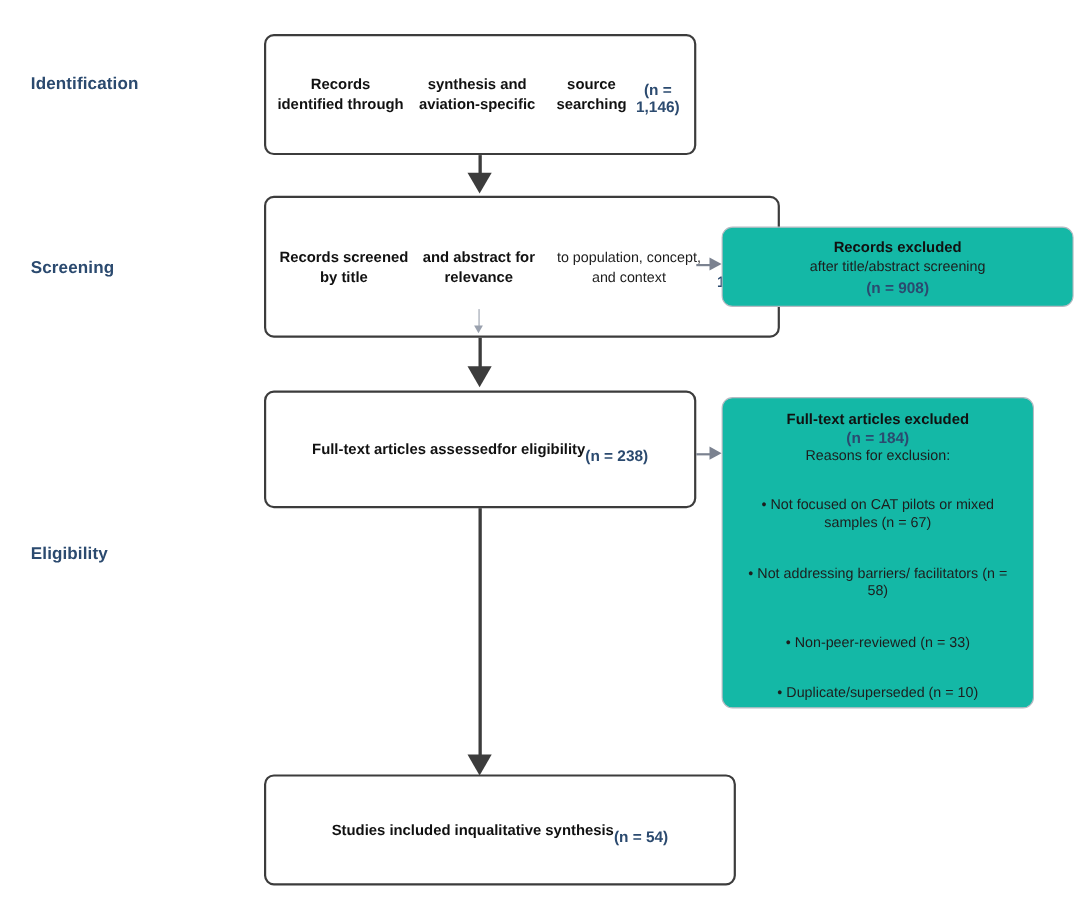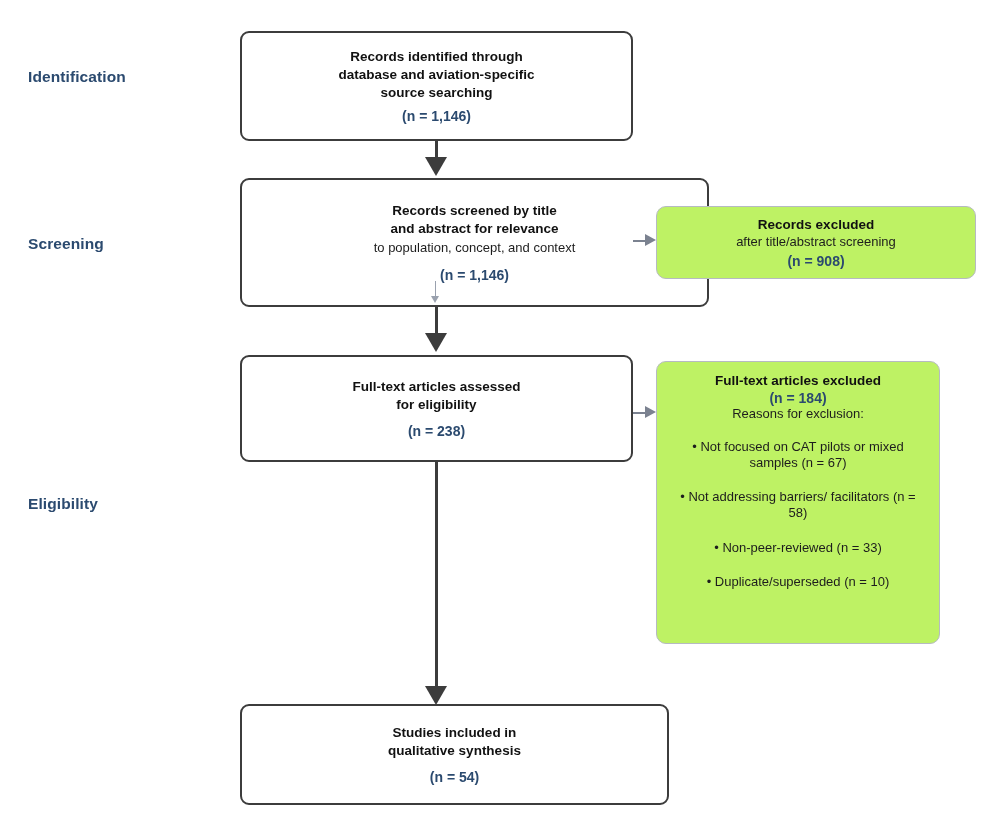--- a/index.html
+++ b/index.html
@@ -30,21 +30,21 @@
   }
 
   
   .flow-box {
     position: absolute;
     box-sizing: border-box;
     background: #ffffff;
     border: 2.5px solid #3c3c3c;
     border-radius: 9px;
     display: flex;
-    flex-direction: column;
+    flex-direction: row;
     align-items: center;
     justify-content: center;
     text-align: center;
     padding: 6px 10px;
   }
   .flow-box .title {
     font-size: 13.5px;
     font-weight: bold;
     color: #111111;
     line-height: 1.32;
@@ -60,21 +60,21 @@
     font-size: 14px;
     font-weight: bold;
     color: #2b4a6f;
     margin-top: 10px;
   }
 
   
   .side-box {
     position: absolute;
     box-sizing: border-box;
-    background: #bef264;
+    background: #14b8a6;
     border: 1.6px solid #b6bac2;
     border-radius: 10px;
     display: flex;
     flex-direction: column;
     text-align: center;
     padding: 10px 12px;
   }
   .side-box.centered { justify-content: center; }
   .side-box .title {
     font-size: 13.5px;
@@ -95,21 +95,21 @@
     margin-top: 2px;
   }
   .side-box .reasons-head {
     font-size: 13px;
     color: #1d1d1d;
   }
   .side-box .reason {
     font-size: 13px;
     color: #1d1d1d;
     line-height: 1.25;
-    margin-top: 18px;
+    margin-top: 30px;
     padding: 0 4px;
   }
 
   
   .v-line {
     position: absolute;
     width: 3px;
     background: #3c3c3c;
   }
   .v-arrow-head {
@@ -165,21 +165,21 @@
 <div id="canvas">
 
   <div class="stage-label" style="left:28px; top:68px;">Identification</div>
 
   <div class="stage-label" style="left:28px; top:235px;">Screening</div>
 
   <div class="stage-label" style="left:28px; top:495px;">Eligibility</div>
 
   <div class="flow-box" style="left:240px; top:31px; width:393px; height:110px;">
     <div class="title">Records identified through</div>
-    <div class="title">database and aviation-specific</div>
+    <div class="title">synthesis and aviation-specific</div>
     <div class="title">source searching</div>
     <div class="count" style="margin-top:6px;">(n = 1,146)</div>
   </div>
 
   <div class="v-line" style="left:435px; top:141px; height:18px;"></div>
   <div class="v-arrow-head" style="left:425px; top:157px;"></div>
 
   <div class="flow-box" style="left:240px; top:178px; width:469px; height:129px;">
     <div class="title">Records screened by title</div>
     <div class="title">and abstract for relevance</div>

